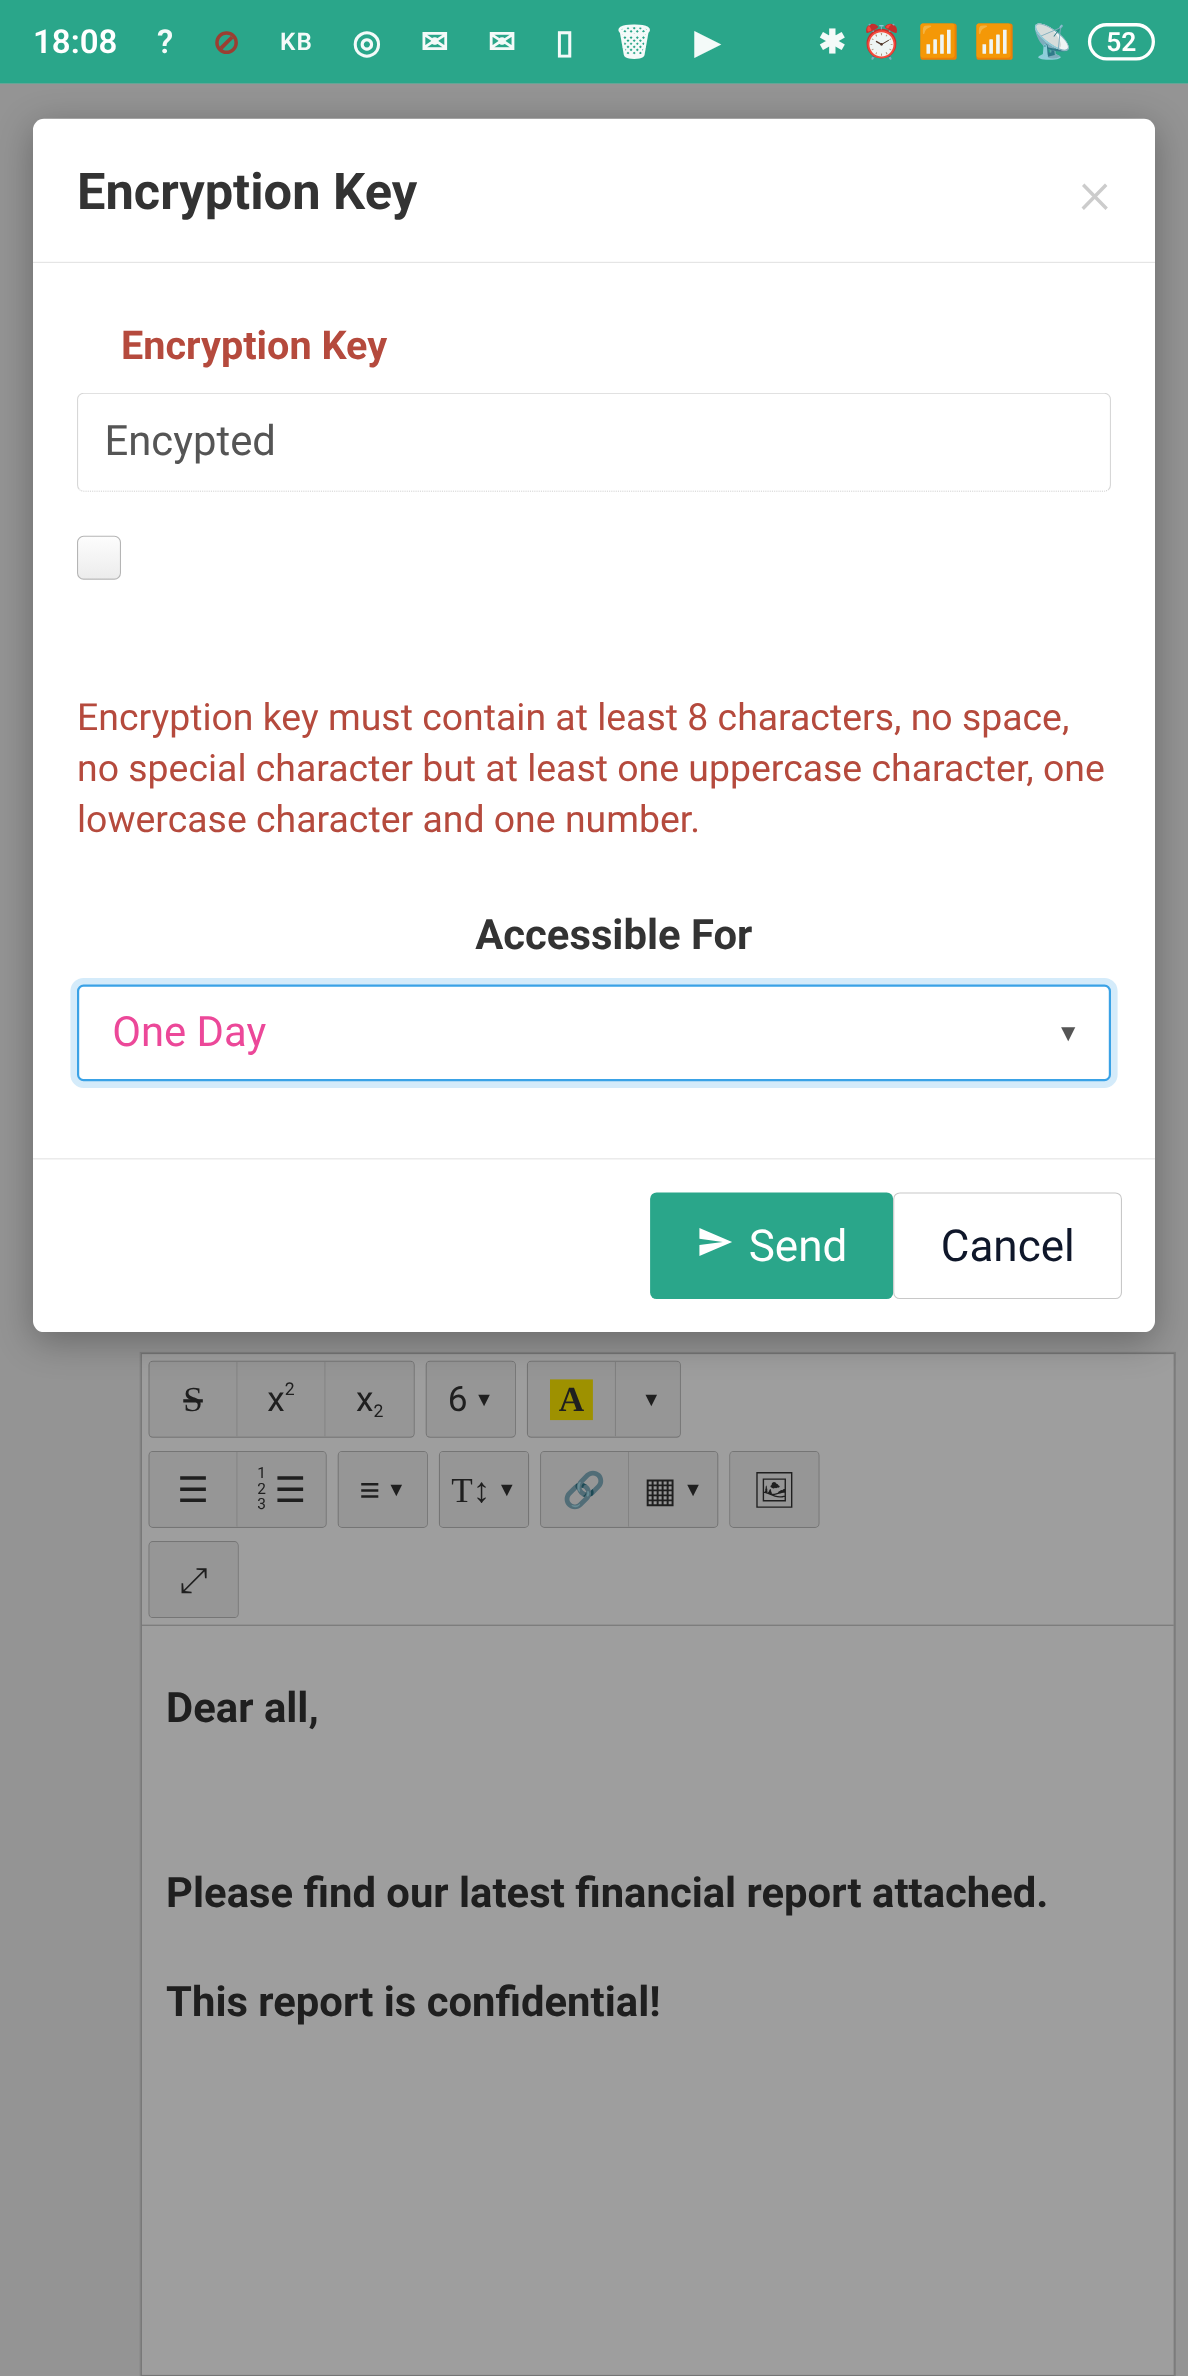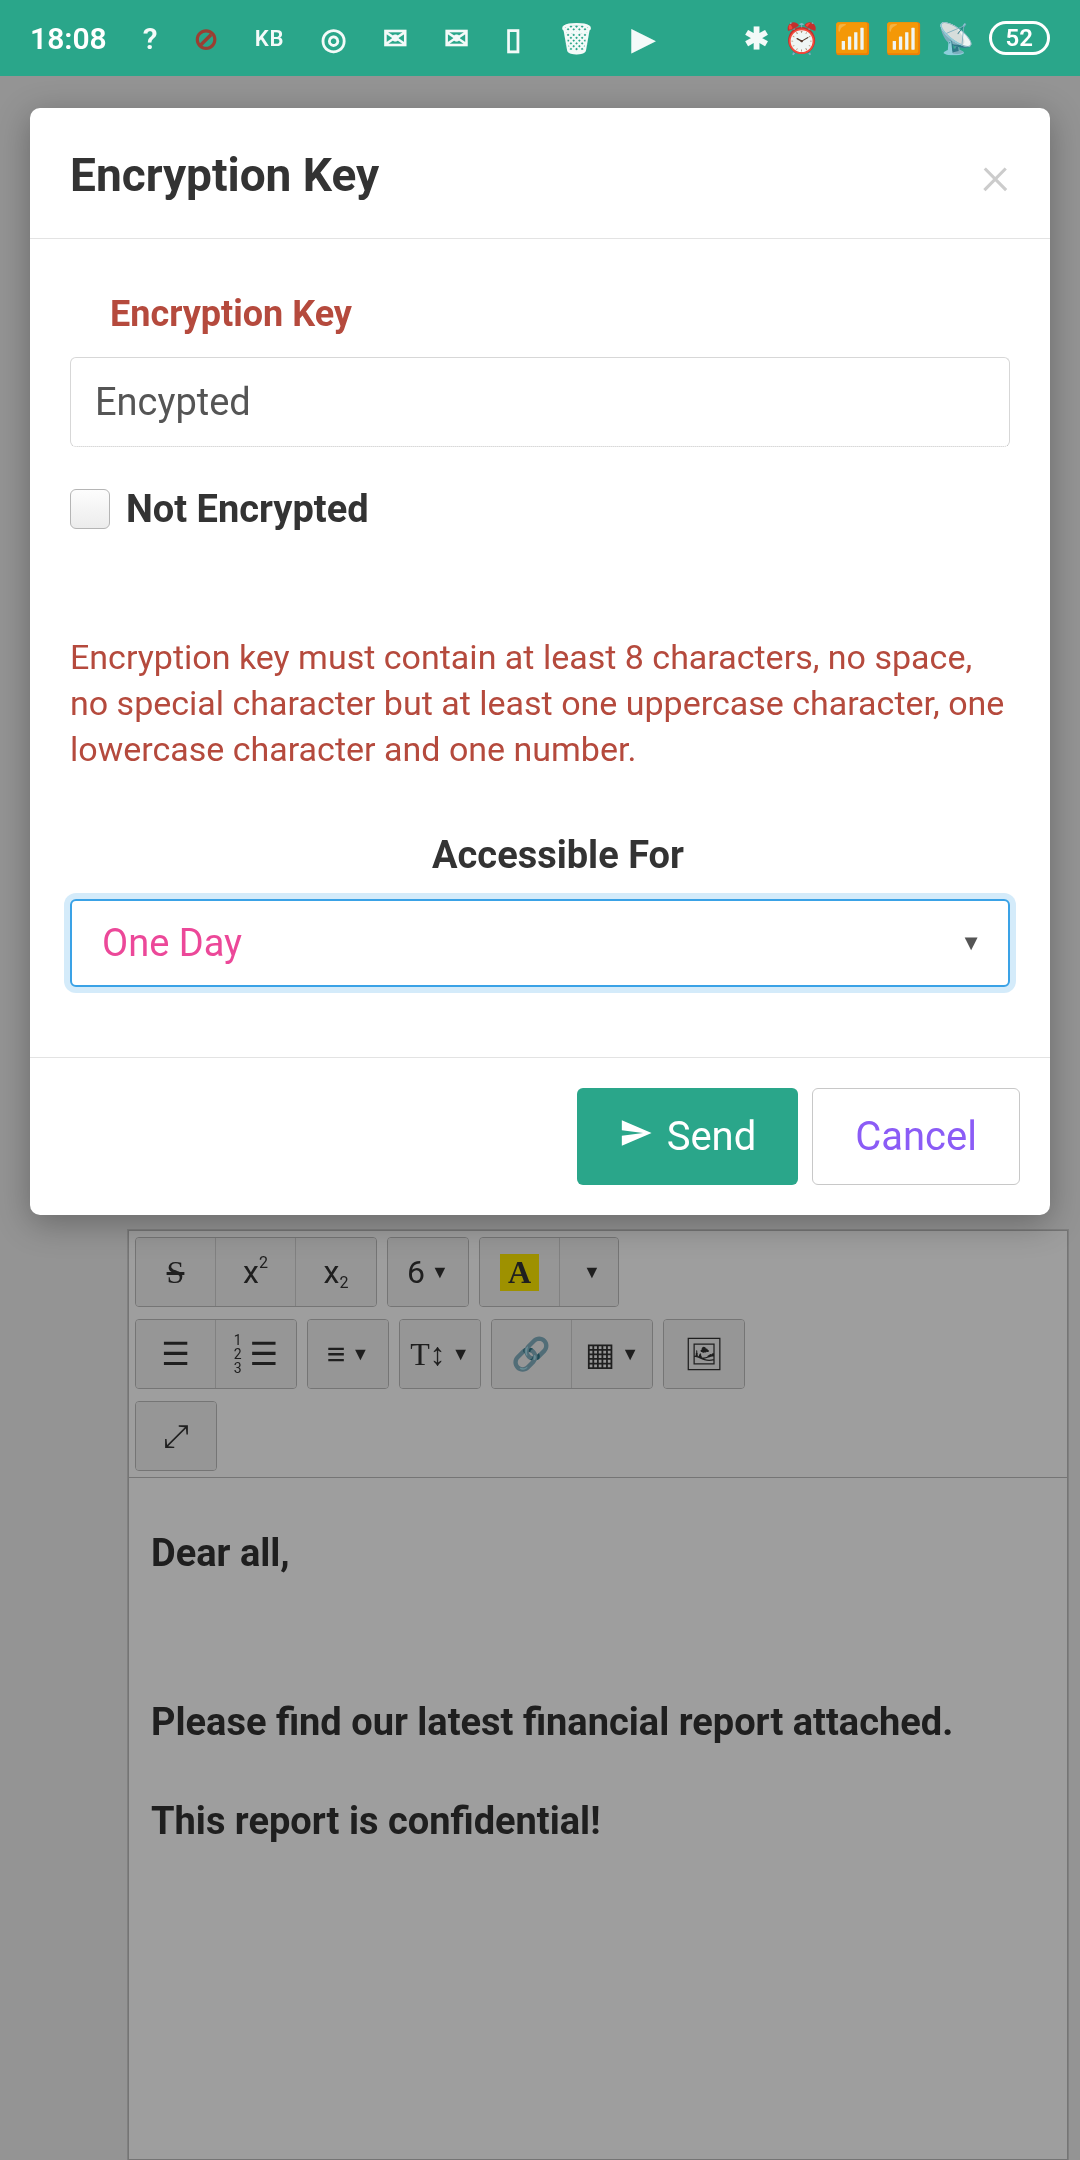--- a/index.html
+++ b/index.html
@@ -133,30 +133,30 @@
   background:#fff;
 }
 .select-caret{
   position:absolute; right:28px; top:50%; transform:translateY(-50%);
   font-size:22px; color:#555;
 }
 
 .modal-footer{
   border-top:1px solid #e3e3e3;
   padding: 30px 30px;
-  display:flex; justify-content:flex-end; gap:14px;
+  display:flex; justify-content:flex-end; 
 }
 .btn{
   padding: 24px 42px;
   font-size:40px;
   border-radius:6px;
   display:flex; align-items:center; gap:14px;
 }
 .btn-primary{ background:#2aa68a; color:#fff;}
-.btn-secondary{ background:#fff; color:#8b5cf6; border:1px solid #c8c8c8;}
+.btn-secondary{ background:#fff; color:#0f172a; border:1px solid #c8c8c8;}
 .send-icon{ display:inline-block; transform:rotate(0deg); }
 </style>
 </head>
 <body>
 
 <div class="status-bar">
   <div class="status-left">
     <span>18:08</span>
     <span class="status-icon">?</span>
     <span class="status-icon" style="color:#a13a2e;">⊘</span>
@@ -244,21 +244,20 @@
     <div class="modal-title">Encryption Key</div>
     <div class="close-x">×</div>
   </div>
   <div class="modal-body">
     <div style="padding:0 4px 0 40px;">
       <div class="field-label">Encryption Key</div>
     </div>
     <div class="text-input">Encypted</div>
     <div class="checkbox-row">
       <div class="checkbox"></div>
-      <div class="checkbox-label">Not Encrypted</div>
     </div>
     <div class="help-text">Encryption key must contain at least 8 characters, no space, no special character but at least one uppercase character, one lowercase character and one number.</div>
     <div style="padding:0 4px 0 40px;text-align:center;">
       <div class="section-label">Accessible For</div>
     </div>
     <div class="select-wrap">
       <div class="select">One Day</div>
       <span class="select-caret">▼</span>
     </div>
   </div>

